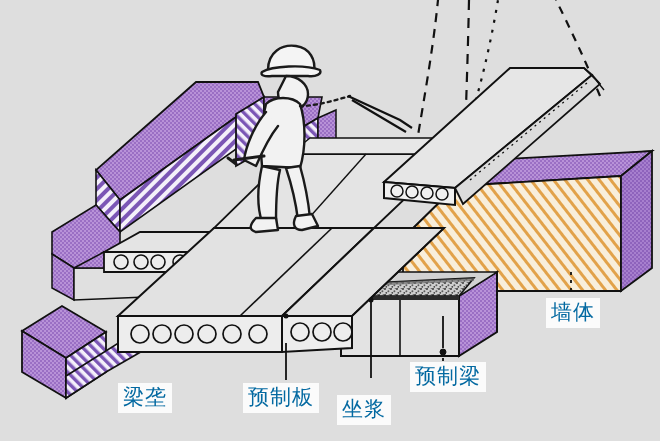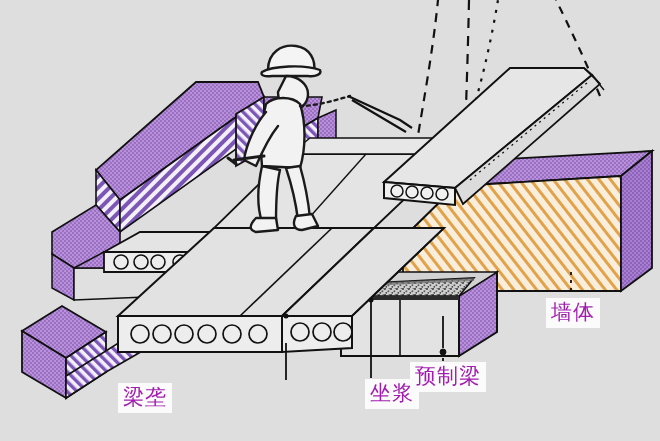--- a/index.html
+++ b/index.html
@@ -9,21 +9,21 @@
     font-family:"Liberation Serif",serif;
     overflow:hidden;
     position:relative;
   }
   #stage{position:absolute;left:0;top:0;width:660px;height:441px;}
   svg.scene{position:absolute;left:0;top:0;width:660px;height:441px;}
 
   .label{
     position:absolute;
     background:#fbfbfb;
-    color:#a21caf;
+    color:#0369a1;
     font-family:"Liberation Serif","DejaVu Serif",serif;
     font-size:21px;
     line-height:1;
     letter-spacing:1px;
     padding:4px 5px 5px 5px;
     white-space:nowrap;
   }
 </style>
 </head>
 <body>
@@ -236,20 +236,21 @@
     </g>
 
     <g fill="#111">
       <circle cx="286" cy="316" r="2.5"></circle>
       <circle cx="371" cy="300" r="2.5"></circle>
     </g>
   </svg>
 
   <div class="label" style="left:118px;top:383px;text-align:right;">梁垄</div>
 
-
-  <div class="label" style="left:337px;top:379px;margin-left:28px;">坐浆</div>
+  <div class="label" style="left:243px;top:383px;">预制板</div>
+
+  <div class="label" style="left:337px;top:395px;">坐浆</div>
 
   <div class="label" style="left:410px;top:362px;">预制梁</div>
 
   <div class="label" style="left:546px;top:298px;">墙体</div>
 
 </div>
 
 </body></html>

